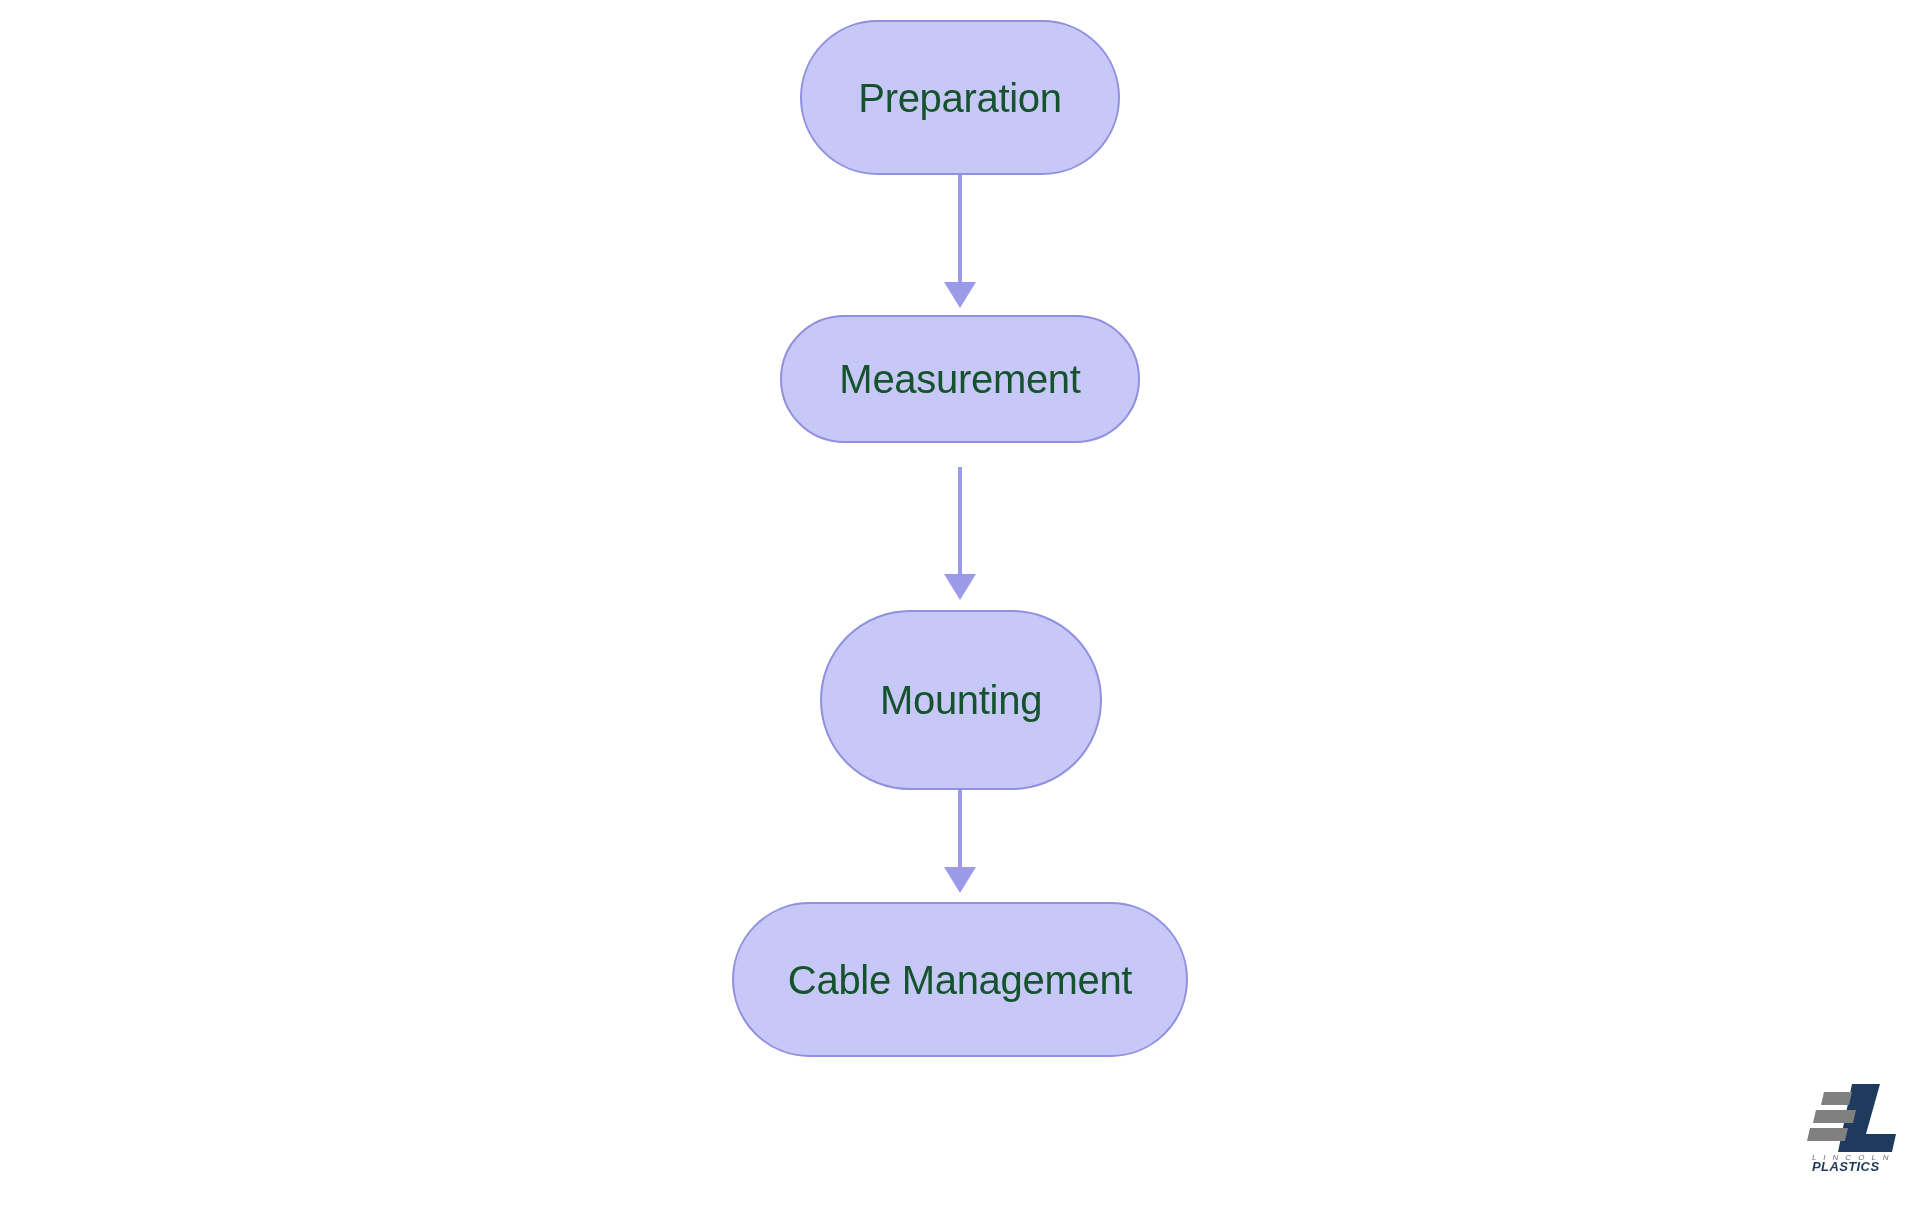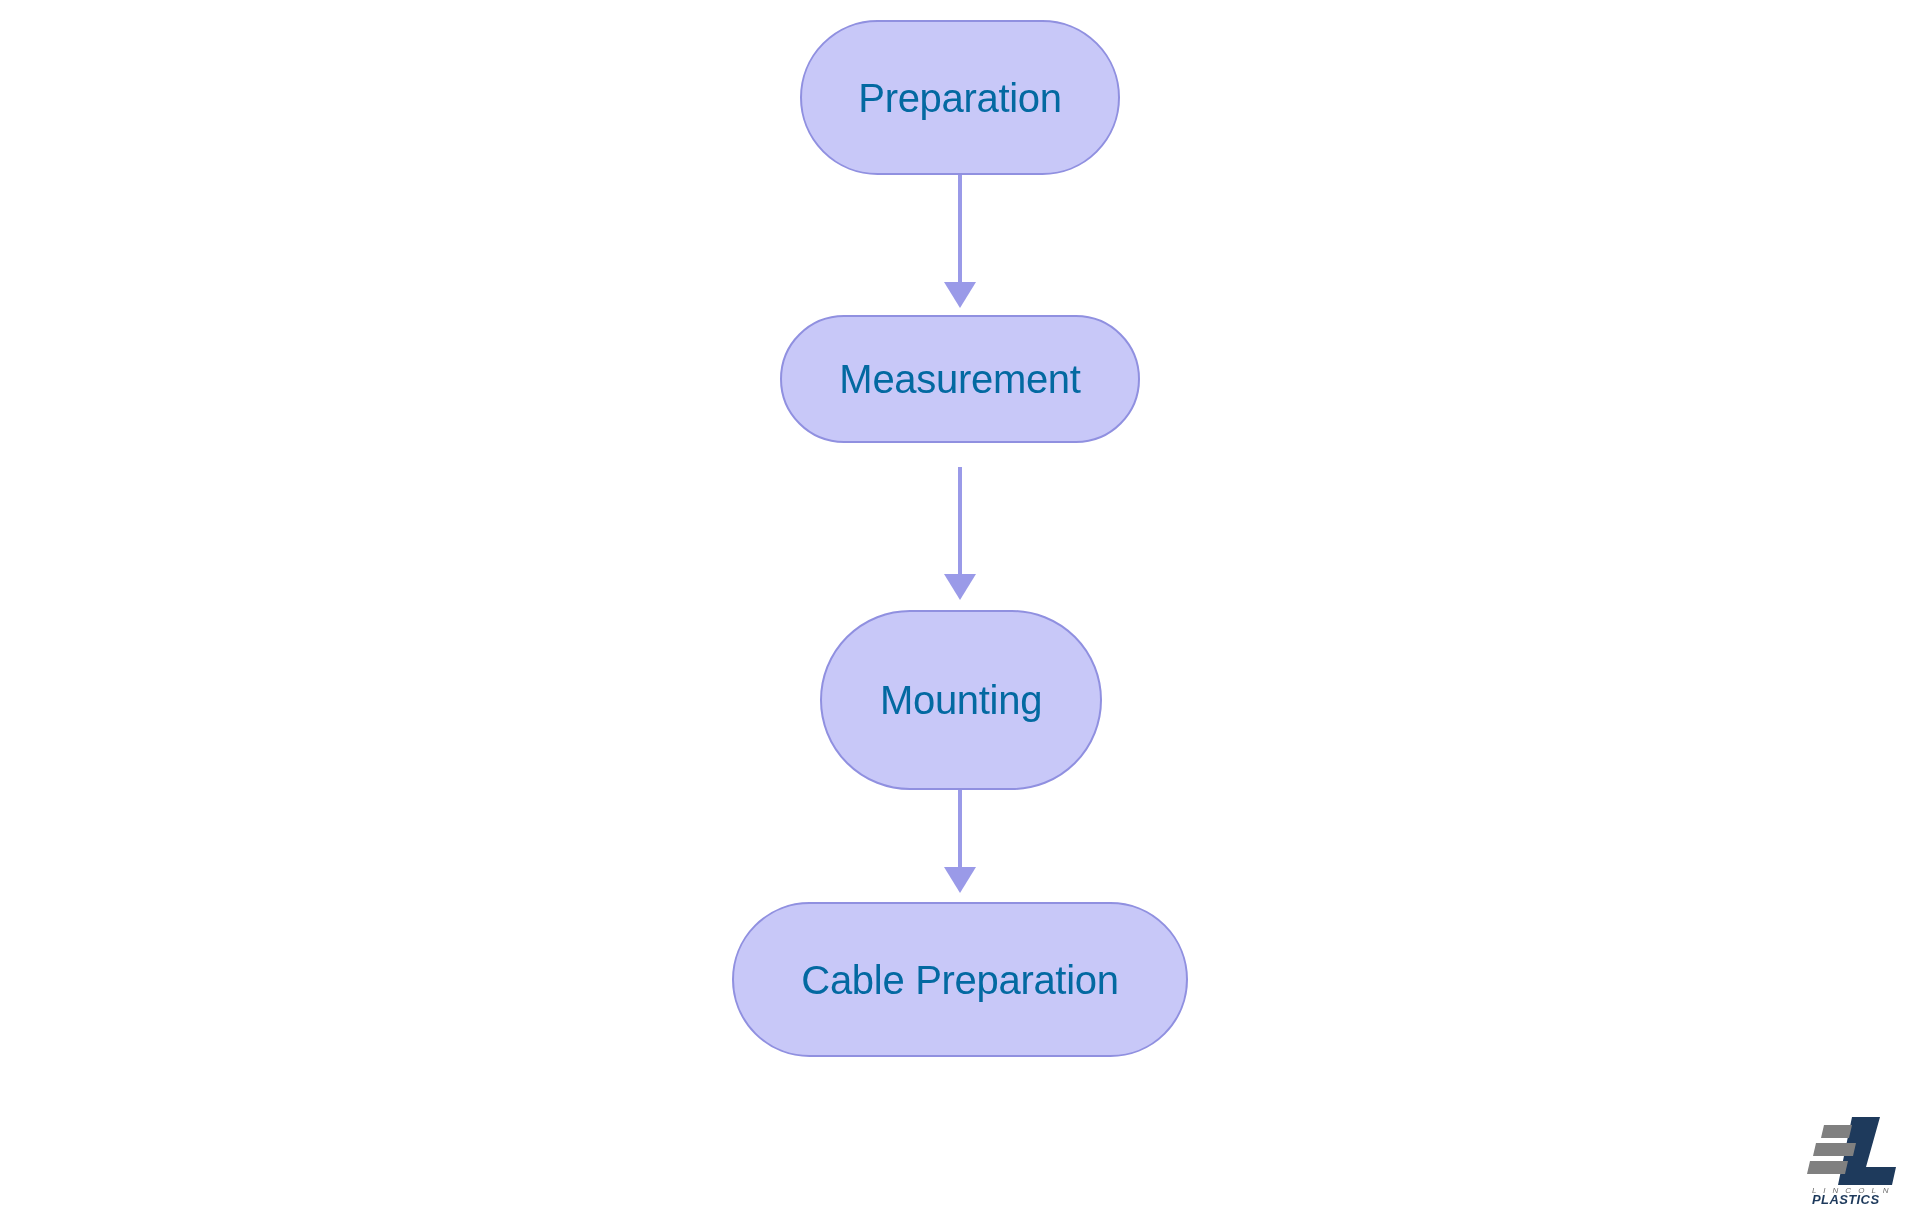--- a/index.html
+++ b/index.html
@@ -43,42 +43,42 @@
     color: #2222cc;
     font-family: "Liberation Sans", sans-serif;
     font-weight: 400;
     letter-spacing: -0.3px;
     white-space: nowrap;
   }
 
   .node-label {
     font-size: 40px;
     line-height: 1;
-    color: #0369a1;
+    color: #14532d;
   }
 
   
   #node-preparation {
     left: 800px;  top: 20px;  width: 320px;  height: 155px;
   }
   #node-measurement {
     left: 780px;  top: 315px; width: 360px;  height: 128px;
   }
   #node-mounting {
     left: 820px;  top: 610px; width: 282px;  height: 180px;
   }
   #node-cable-management {
     left: 732px;  top: 902px; width: 456px;  height: 155px;
   }
 
   
   #brand-logo {
     position: absolute;
     left: 1800px;
-    top: 1105px;
+    top: 1072px;
     width: 110px;
     height: 100px;
   }
   #brand-logo svg { display: block; }
 </style>
 </head>
 <body>
 
 <div id="flowchart-canvas">
 
@@ -111,21 +111,21 @@
 
   <div class="node" id="node-measurement">
     <span class="node-label">Measurement</span>
   </div>
 
   <div class="node" id="node-mounting">
     <span class="node-label">Mounting</span>
   </div>
 
   <div class="node" id="node-cable-management">
-    <span class="node-label">Cable Preparation</span>
+    <span class="node-label">Cable Management</span>
   </div>
 
   <div id="brand-logo">
     <svg viewBox="0 0 110 100" width="110" height="100">
 
       <polygon points="52,12 80,12 66,62 96,62 92,80 38,80" fill="#1e3a5c"></polygon>
 
       <polygon points="24,20 52,20 49,33 21,33" fill="#808080"></polygon>
       <polygon points="16,38 56,38 53,51 13,51" fill="#808080"></polygon>
       <polygon points="10,56 48,56 45,69 7,69" fill="#808080"></polygon>

